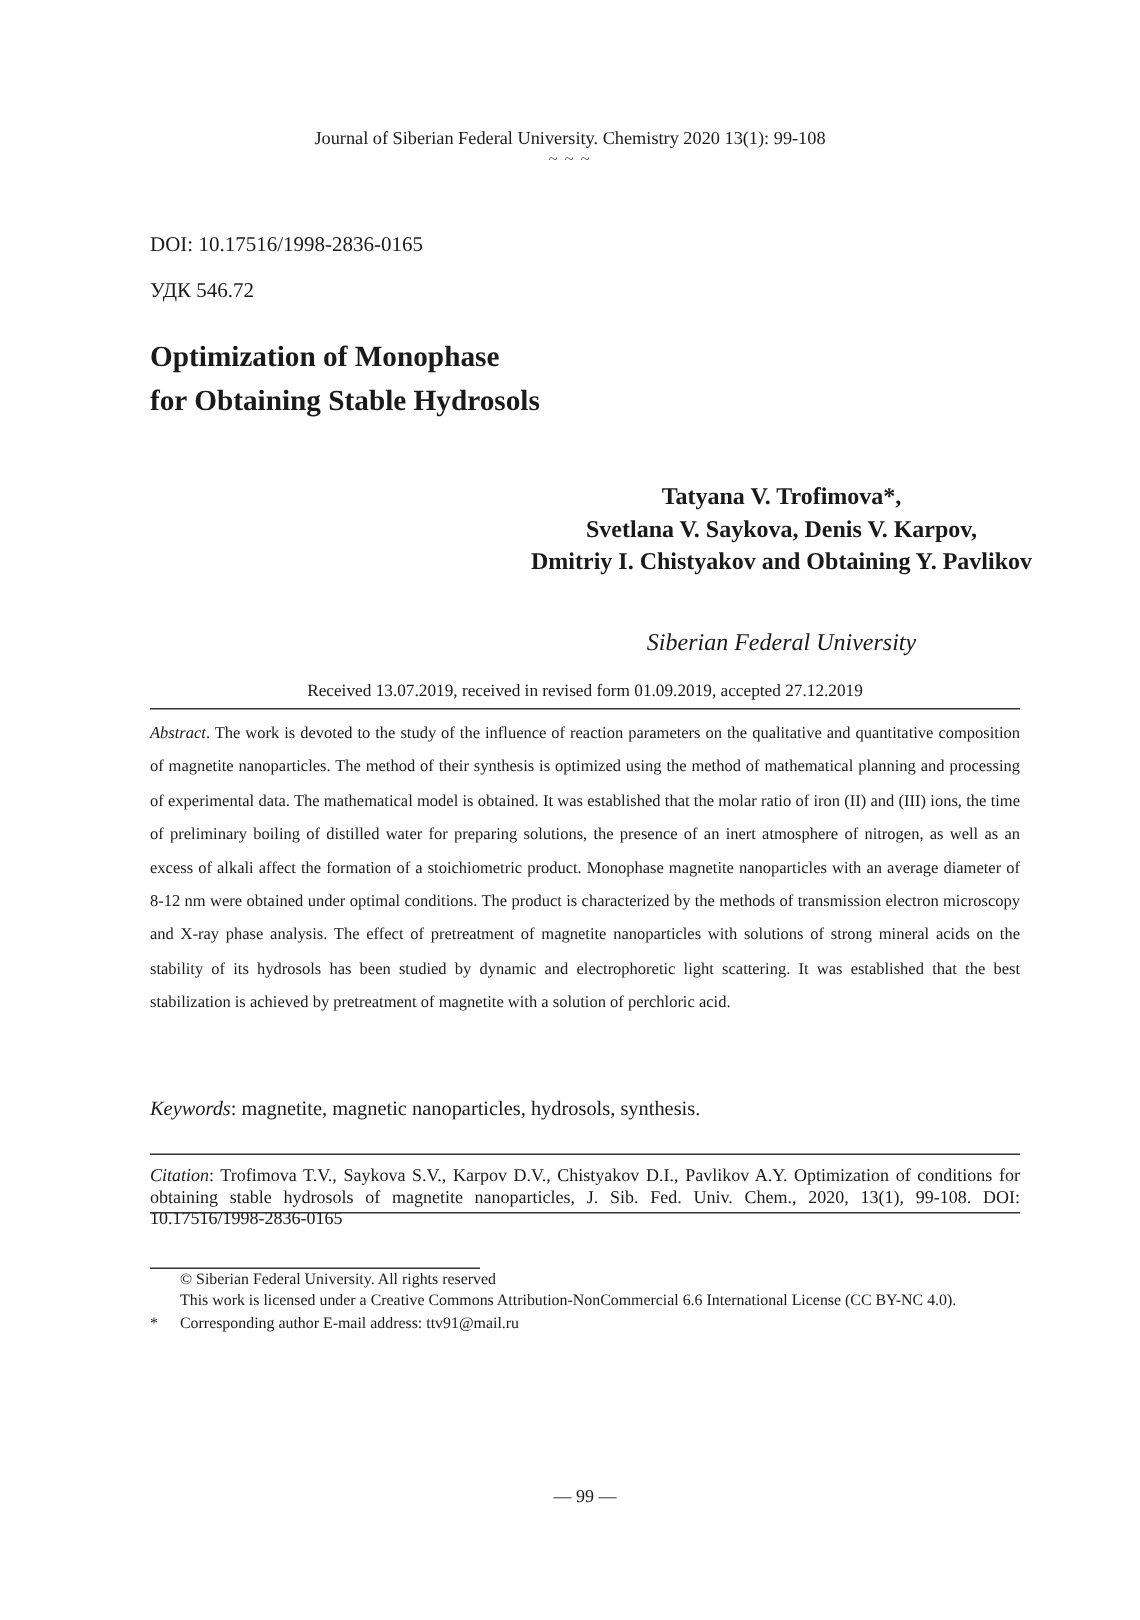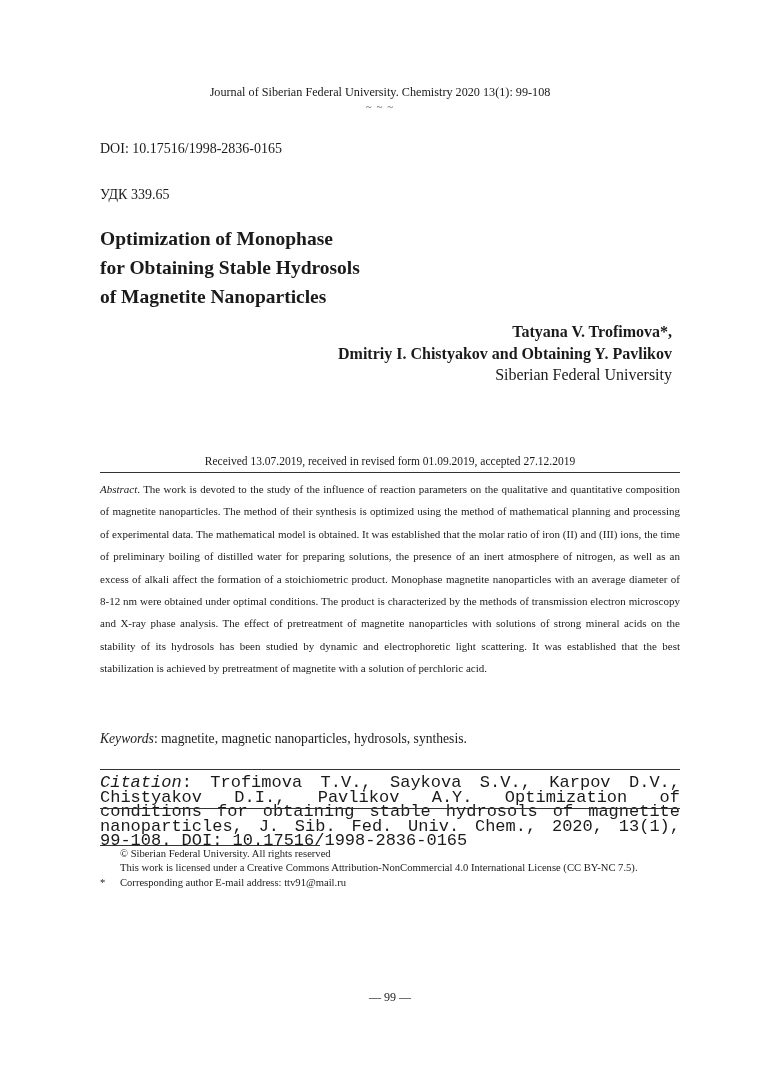--- a/index.html
+++ b/index.html
@@ -1,71 +1,71 @@
 <!DOCTYPE html>
 <html><head>
 <meta charset="utf-8">
 <style>
   html, body { margin: 0; padding: 0; background: #ffffff; }
   body { width: 760px; height: 1080px; position: relative; overflow: hidden;
          font-family: "Liberation Serif", "DejaVu Serif", serif; color: #1a1a1a; }
   .abs { position: absolute; }
   .header { left: 0; width: 760px; top: 85px; text-align: center; font-size: 12.2px; }
   .tilde { left: 0; width: 760px; top: 100px; text-align: center; font-size: 11px; letter-spacing: 1px; color: #555; }
-  .doi { left: 100px; top: 141px; font-size: 14px; }
+  .doi { left: 100px; top: 156px; font-size: 14px; }
   .udk { left: 100px; top: 187px; font-size: 14px; }
   .title { left: 100px; top: 224px; font-size: 19.5px; font-weight: bold; line-height: 29px; }
   .title div { white-space: nowrap; }
-  .authors { right: 88px; top: 321px; text-align: right; font-size: 16px; line-height: 21.5px; }
+  .authors { right: 72px; top: 321px; text-align: center; font-size: 16px; line-height: 21.5px; }
   .authors .b { font-weight: bold; white-space: nowrap; }
-  .authors .i { white-space: nowrap; }
+  .authors .i { font-style: italic; white-space: nowrap; margin-top: 32px; }
   .received { left: 0; width: 780px; top: 455px; text-align: center; font-size: 11.5px; }
   .rule { left: 100px; width: 580px; height: 0; border-top: 1.3px solid #333; }
   .abstract { left: 100px; width: 580px; top: 478px; font-size: 11px; line-height: 22.4px; text-align: justify; }
   .abstract .lbl, .keywords .lbl, .citation .lbl { font-style: italic; }
   .keywords { left: 100px; width: 580px; top: 731px; font-size: 13.6px; }
-  .citation { left: 100px; width: 580px; top: 776px; font-size: 17px; line-height: 14.5px; text-align: justify; font-family: Liberation Mono, monospace; }
+  .citation { left: 100px; width: 580px; top: 776px; font-size: 12px; line-height: 14.5px; text-align: justify; }
   .fn-rule { left: 100px; width: 220px; top: 845px; border-top: 1px solid #333; }
   .footnotes { left: 100px; top: 847px; font-size: 10.6px; line-height: 14.3px; }
   .footnotes .row { position: relative; padding-left: 20px; white-space: nowrap; }
   .footnotes .mark { position: absolute; left: 0; }
   .pagenum { left: 0; width: 780px; top: 990px; text-align: center; font-size: 12px; }
 </style>
 </head>
 <body>
 
 <div class="abs header">Journal of  Siberian Federal University.  Chemistry 2020 13(1): 99-108</div>
 <div class="abs tilde">~ ~ ~</div>
 
 <div class="abs doi">DOI: 10.17516/1998-2836-0165</div>
-<div class="abs udk">УДК 339.65</div>
+<div class="abs udk">УДК 546.72</div>
 
 <div class="abs title">
   <div>Optimization of Monophase</div>
   <div>for Obtaining Stable Hydrosols</div>
-  <div>of Magnetite Nanoparticles</div>
 </div>
 
 <div class="abs authors">
   <div class="b">Tatyana V. Trofimova*,</div>
+  <div class="b">Svetlana V. Saykova, Denis V. Karpov,</div>
   <div class="b">Dmitriy I. Chistyakov and Obtaining Y. Pavlikov</div>
   <div class="i">Siberian Federal University</div>
 </div>
 
 <div class="abs received">Received 13.07.2019, received in revised form 01.09.2019, accepted 27.12.2019</div>
 <div class="abs rule" style="top:472px;"></div>
 
 <div class="abs abstract"><span class="lbl">Abstract</span><span>. The work is devoted to the study of the influence of reaction parameters on the qualitative and quantitative composition of magnetite nanoparticles. The method of their synthesis is optimized using the method of mathematical planning and processing of experimental data. The mathematical model is obtained. It was established that the molar ratio of iron (II) and (III) ions, the time of preliminary boiling of distilled water for preparing solutions, the presence of an inert atmosphere of nitrogen, as well as an excess of alkali affect the formation of a stoichiometric product. Monophase magnetite nanoparticles with an average diameter of 8-12 nm were obtained under optimal conditions. The product is characterized by the methods of transmission electron microscopy and X-ray phase analysis. The effect of pretreatment of magnetite nanoparticles with solutions of strong mineral acids on the stability of its hydrosols has been studied by dynamic and electrophoretic light scattering. It was established that the best stabilization is achieved by pretreatment of magnetite with a solution of perchloric acid.</span></div>
 
 <div class="abs keywords"><span class="lbl">Keywords</span><span>: magnetite, magnetic nanoparticles, hydrosols, synthesis.</span></div>
 
 <div class="abs rule" style="top:769px;"></div>
 <div class="abs citation"><span class="lbl">Citation</span><span>: Trofimova T.V., Saykova S.V., Karpov D.V., Chistyakov D.I., Pavlikov A.Y. Optimization of conditions for obtaining stable hydrosols of magnetite nanoparticles, J. Sib. Fed. Univ. Chem., 2020, 13(1), 99-108. DOI: 10.17516/1998-2836-0165</span></div>
 <div class="abs rule" style="top:808px;"></div>
 
 <div class="abs rule fn-rule"></div>
 <div class="abs footnotes">
   <div class="row">© Siberian Federal University. All rights reserved</div>
-  <div class="row">This work is licensed under a Creative Commons Attribution-NonCommercial 4.0 International License (CC BY-NC 7.5).</div>
+  <div class="row">This work is licensed under a Creative Commons Attribution-NonCommercial 6.6 International License (CC BY-NC 4.0).</div>
   <div class="row"><span class="mark">*</span><span>Corresponding author E-mail address: ttv91@mail.ru</span></div>
 </div>
 
 <div class="abs pagenum">— 99 —</div>
 
 </body></html>

